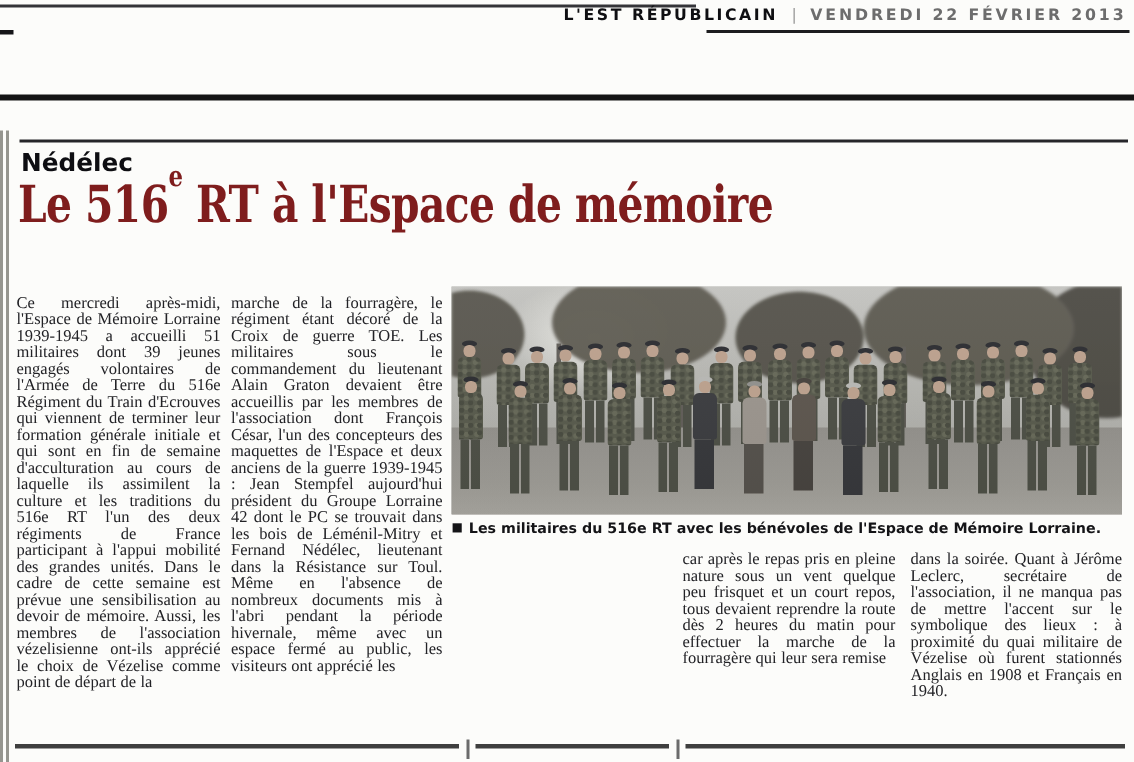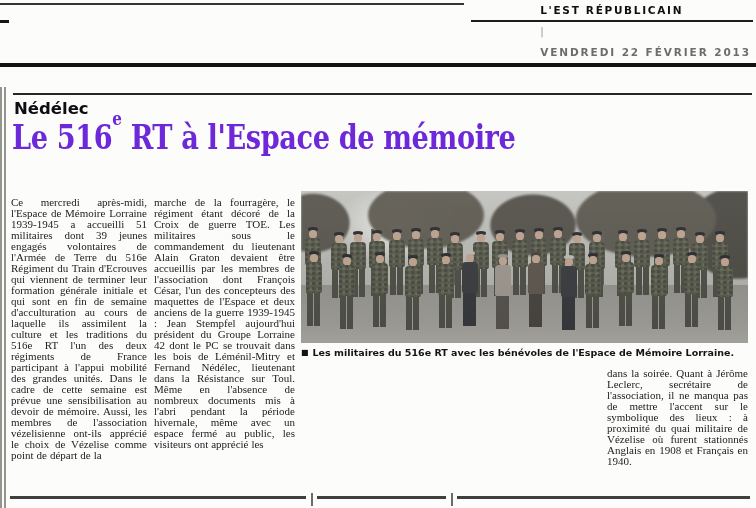--- a/index.html
+++ b/index.html
@@ -1,36 +1,36 @@
 <!DOCTYPE html>
 <html style="--paper: #fcfcfa; --ink: #1b1b1f; --masthead_date: #6d6d6d; --rule_dark: #141414; --rule_gray: #95958f; --bottom_rule: #3f3f3f;"><head>
 <meta charset="utf-8">
 <style>
   html,body{margin:0;padding:0;background:#ffffff;}
   .page{position:relative;width:756px;height:508px;background:var(--paper,#fcfcfa);overflow:hidden;
         font-family:"Liberation Serif",serif;color:var(--ink,#1b1b1f);}
 
   
-  .masthead{position:absolute;top:4px;right:5px;display:flex;align-items:baseline;gap:9px;white-space:nowrap;flex-direction:column;}
+  .masthead{position:absolute;top:4px;right:5px;display:flex;align-items:baseline;gap:9px;white-space:nowrap;}
   .masthead-title{font:700 10.5px "DejaVu Sans",sans-serif;letter-spacing:1.7px;color:#0f0f12;}
   .masthead-sep{font:400 10.5px "DejaVu Sans",sans-serif;color:#9a9a9a;}
   .masthead-date{font:600 10.5px "DejaVu Sans",sans-serif;letter-spacing:1.9px;color:var(--masthead_date,#6d6d6d);}
   .rule{position:absolute;background:#222;}
   .rule-topleft{left:0;top:3px;width:464px;height:2px;background:#343438;}
   .rule-masthead{left:471px;top:20px;width:282px;height:2px;background:#1d1d1f;}
   .rule-masthead-stub{left:0;top:20px;width:9px;height:3px;background:#151518;}
   .rule-thick{left:0;top:63px;width:756px;height:4px;background:var(--rule_dark,#141414);}
   .rule-headline{left:13px;top:93px;width:739px;height:2px;background:#26262a;}
   .vrule-a{left:0;top:87px;width:2px;height:421px;background:var(--rule_gray,#95958f);}
   .vrule-b{left:4px;top:87px;width:2px;height:421px;background:var(--rule_gray,#95958f);}
 
   
   .kicker{position:absolute;left:14px;top:99px;font:700 16.5px "DejaVu Sans",sans-serif;color:#0e0e12;}
   h1.headline{position:absolute;left:12px;top:117px;margin:0;font:700 34px "DejaVu Serif",serif;
-              color:#6d28d9;letter-spacing:-.5px;white-space:nowrap;}
+              color:#7f1d1d;letter-spacing:-.5px;white-space:nowrap;}
   .hl-inner{display:inline-block;transform:scaleX(.8);transform-origin:0 60%;}
   h1.headline sup{font-size:19px;position:relative;top:-12px;font-weight:700;}
 
   
   .col{position:absolute;top:197px;text-align:justify;font:11px/11px "Liberation Serif",serif;
        color:#222226;overflow:hidden;word-spacing:.2px;}
   .c1{left:11px;width:136px;height:266px;}
   .c2{left:154px;width:141px;height:278px;}
   .c3{left:304px;top:368px;width:139px;height:136px;}
   .c4{left:455px;top:368px;width:142px;height:136px;}
@@ -91,20 +91,21 @@
   <div class="rule rule-thick"></div>
   <div class="rule vrule-a"></div>
   <div class="rule vrule-b"></div>
   <div class="rule rule-headline"></div>
 
   <div class="kicker">Nédélec</div>
   <h1 class="headline"><span class="hl-inner"><span>Le 516</span><sup>e</sup><span> RT à l'Espace de mémoire</span></span></h1>
 
   <div class="col c1">Ce mercredi après-midi, l'Espace de Mémoire Lorraine 1939-1945 a accueilli 51 militaires dont 39 jeunes engagés volontaires de l'Armée de Terre du 516e Régiment du Train d'Ecrouves qui viennent de terminer leur formation générale initiale et qui sont en fin de semaine d'acculturation au cours de laquelle ils assimilent la culture et les traditions du 516e RT l'un des deux régiments de France participant à l'appui mobilité des grandes unités. Dans le cadre de cette semaine est prévue une sensibilisation au devoir de mémoire. Aussi, les membres de l'association vézelisienne ont-ils apprécié le choix de Vézelise comme point de départ de la</div>
   <div class="col c2">marche de la fourragère, le régiment étant décoré de la Croix de guerre TOE. Les militaires sous le commandement du lieutenant Alain Graton devaient être accueillis par les membres de l'association dont François César, l'un des concepteurs des maquettes de l'Espace et deux anciens de la guerre 1939-1945 : Jean Stempfel aujourd'hui président du Groupe Lorraine 42 dont le PC se trouvait dans les bois de Léménil-Mitry et Fernand Nédélec, lieutenant dans la Résistance sur Toul. Même en l'absence de nombreux documents mis à l'abri pendant la période hivernale, même avec un espace fermé au public, les visiteurs ont apprécié les</div>
+  <div class="col c4">car après le repas pris en pleine nature sous un vent quelque peu frisquet et un court repos, tous devaient reprendre la route dès 2 heures du matin pour effectuer la marche de la fourragère qui leur sera remise</div>
   <div class="col c5">dans la soirée. Quant à Jérôme Leclerc, secrétaire de l'association, il ne manqua pas de mettre l'accent sur le symbolique des lieux : à proximité du quai militaire de Vézelise où furent stationnés Anglais en 1908 et Français en 1940.</div>
 
   <div class="photo" role="img" aria-label="Group photo of 516e RT soldiers in camouflage uniforms and dark berets with Espace de Mémoire Lorraine volunteers, standing in rows outdoors in front of winter trees">
     <div class="sky"></div>
     <div class="bright"></div>
     <div class="trees"></div>
     <div class="trunk" style="left:70px;top:38px;height:58px;"></div>
     <div class="trunk" style="left:152px;top:44px;height:52px;"></div>
     <div class="trunk" style="left:300px;top:40px;height:56px;"></div>
     <div class="ground"></div>

